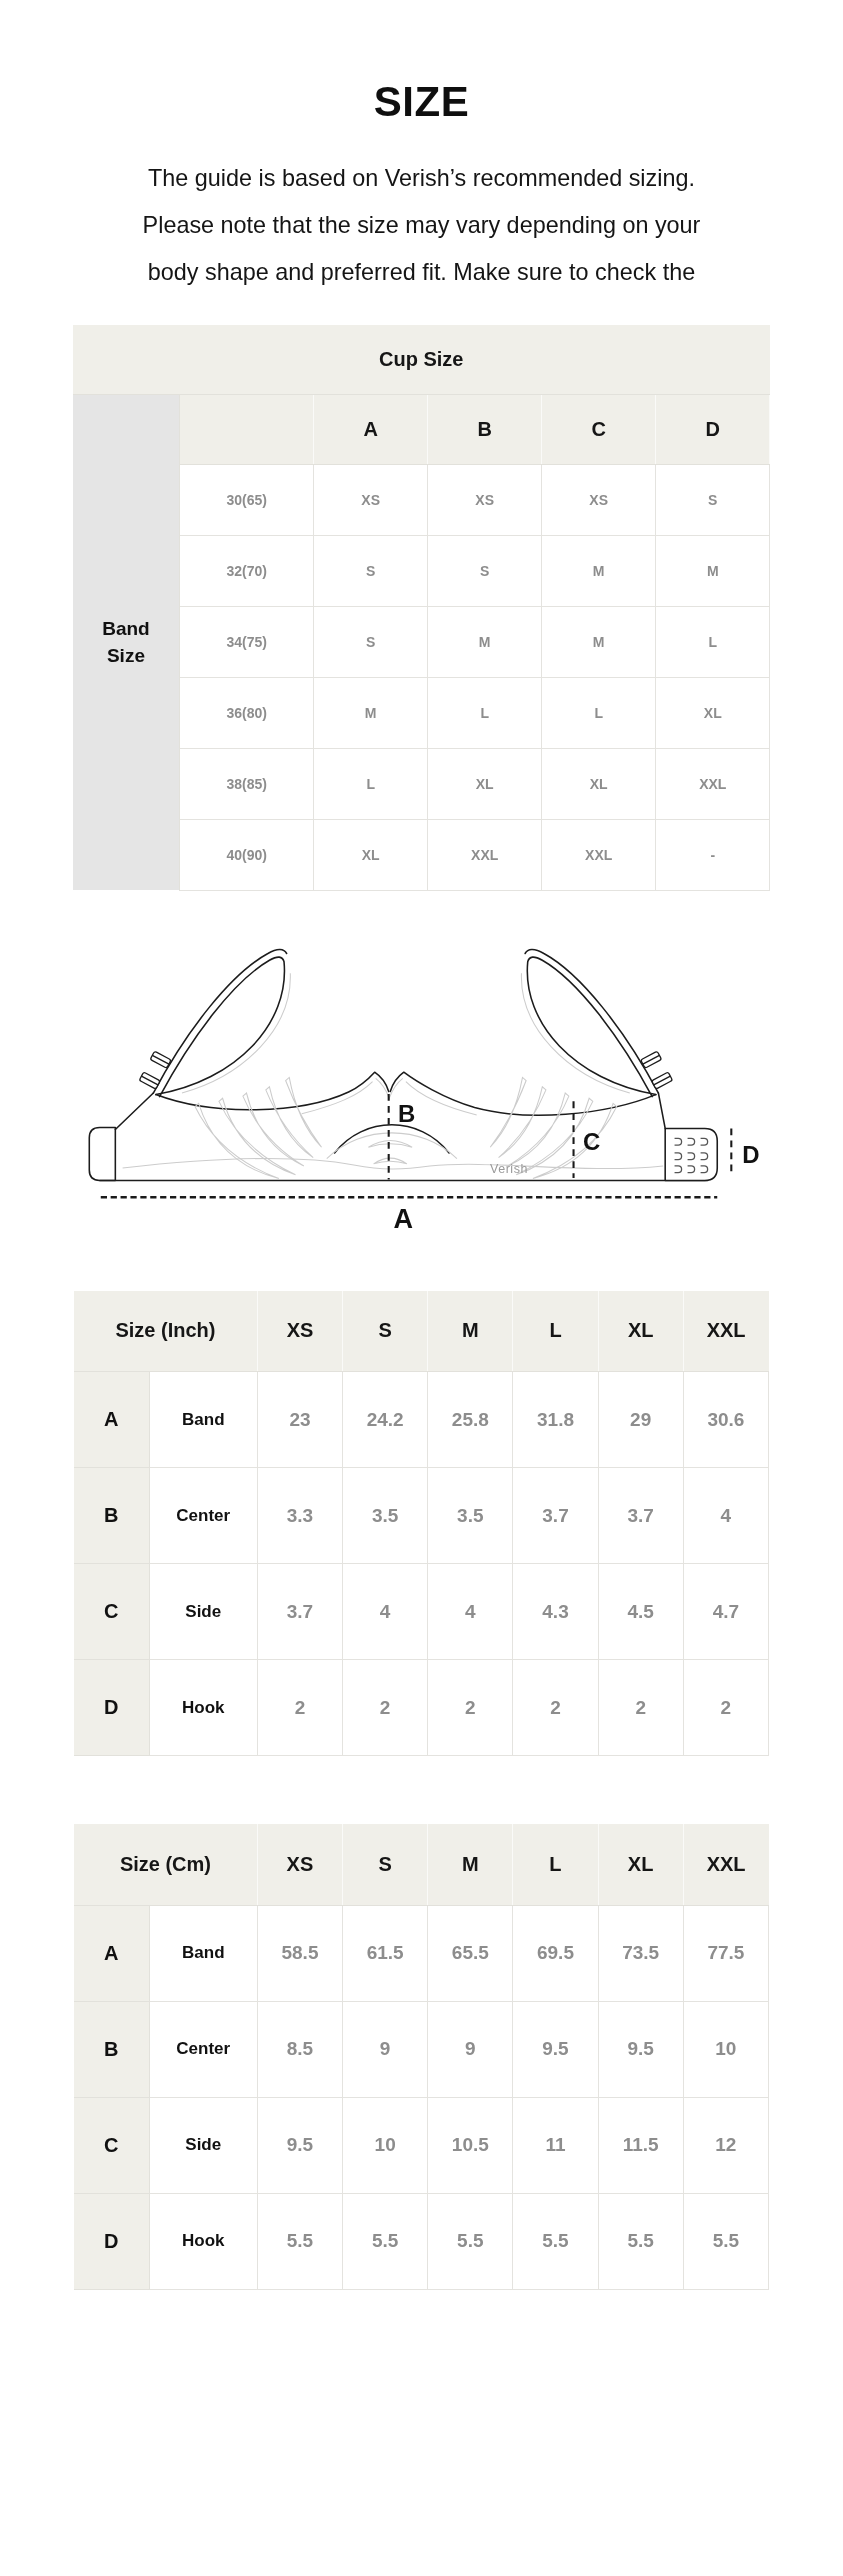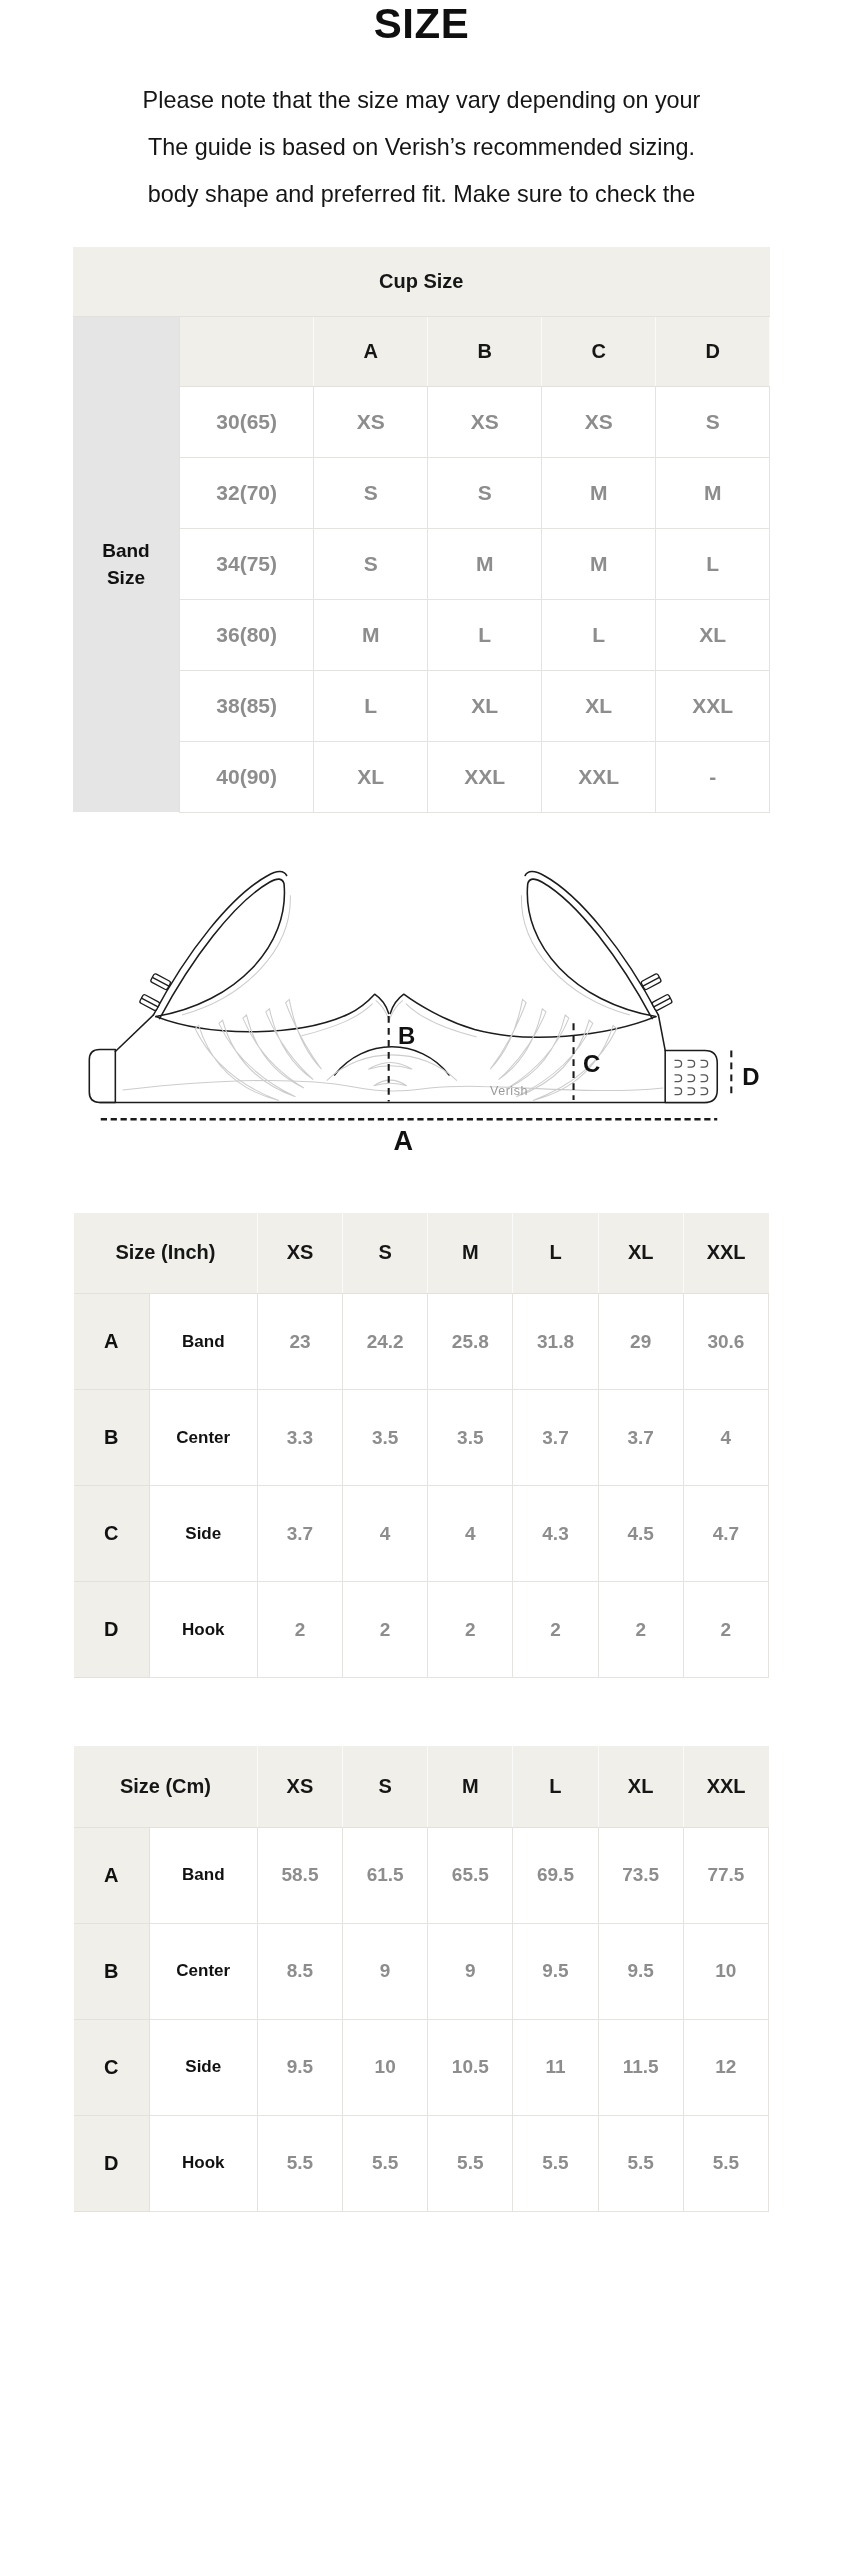--- a/index.html
+++ b/index.html
@@ -4,20 +4,21 @@
 <style>
   * { margin:0; padding:0; box-sizing:border-box; }
   html,body { background:#ffffff; }
   body {
     width:843px; min-height:2576px;
     font-family:"Liberation Sans", sans-serif;
     color:#161616;
     padding-bottom:255px;
   }
   .page-title {
+    margin-top:78px;
     text-align:center;
     font-size:42px; line-height:47px; font-weight:700;
     letter-spacing:0.5px; color:#0f0f0f;
   }
   .description {
     margin:30px auto 0;
     width:760px;
     text-align:center;
     font-size:23.4px; line-height:47px; font-weight:400; color:#151515;
   }
@@ -41,21 +42,21 @@
   .cup-table .empty-header {
     background:#f0efe9;
     border-left:none; border-top:none;
     border-right:1px solid #fafaf8; border-bottom:0.5px solid #e2e1db;
   }
   .cup-table .band-size-cell {
     background:#e5e5e5; border:none; border-right:0.5px solid #e2e1db;
     font-size:19px; font-weight:700; color:#111; line-height:1.45;
   }
   .cup-table .band-size-cell span { display:inline-block; width:58px; }
-  .cup-table td { height:71px; font-size:21px; font-weight:700; color:#8d8d8d; background:#fff; }
+  .cup-table td { height:71px; font-size:14px; font-weight:700; color:#8d8d8d; background:#fff; }
   .cup-table td.band-val { color:#8d8d8d; }
 
   
   .m-table { width:695px; }
   .m-table th, .m-table td { border:0.5px solid #e4e3df; }
   .m-table .tbl-header {
     height:81px; background:#f0efe9;
     font-size:20px; font-weight:700; color:#161616;
     border:none; border-right:1px solid #fafaf8; border-bottom:0.5px solid #e2e1db;
   }
@@ -76,22 +77,22 @@
   .diag-label { font-family:"Liberation Sans", sans-serif; font-weight:700; font-size:46px; fill:#111; }
   .diag-label-a { font-size:52px; }
   .brand-text { font-family:"Liberation Sans", sans-serif; font-size:24px; fill:#9a9a9a; letter-spacing:1px; }
 </style>
 </head>
 <body>
 
 <h1 class="page-title">SIZE</h1>
 
 <div class="description">
+  <div>The guide is based on Verish’s recommended sizing.</div>
   <div>Please note that the size may vary depending on your</div>
-  <div>The guide is based on Verish’s recommended sizing.</div>
   <div>body shape and preferred fit. Make sure to check the</div>
 </div>
 
 <table class="cup-table">
   <colgroup>
     <col style="width:107px">
       <col style="width:134px">
     <col style="width:114px">
       <col style="width:114px">
       <col style="width:114px">

